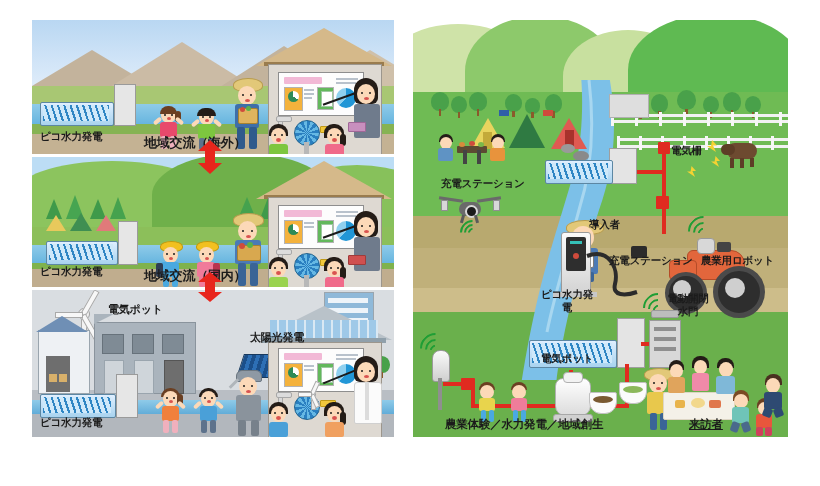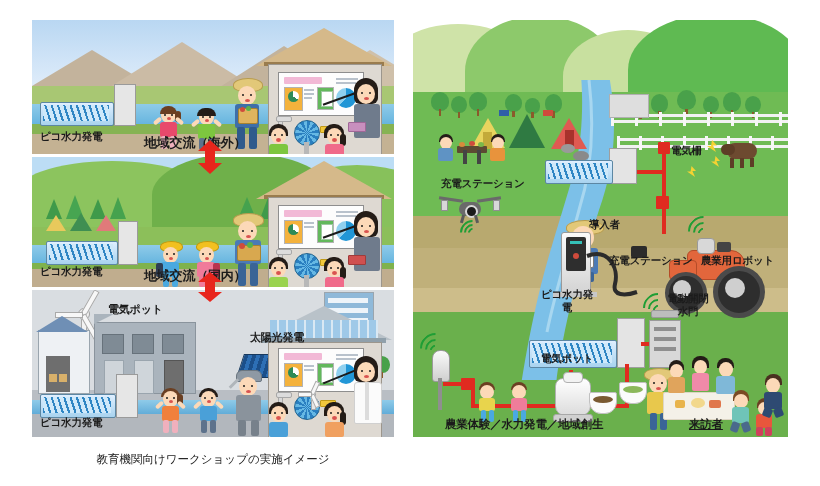--- a/index.html
+++ b/index.html
@@ -853,15 +853,14 @@
     <div class="lbl" style="left:176px;top:198px;font-size:10.5px;">導入者</div>
     <div class="lbl" style="left:196px;top:234px;font-size:10.5px;">充電ステーション</div>
     <div class="lbl" style="left:288px;top:234px;font-size:10.5px;">農業用ロボット</div>
     <div class="lbl" style="left:128px;top:268px;font-size:10.5px;width:52px;white-space:normal;text-align:center;line-height:1.25;">ピコ水力発電</div>
     <div class="lbl" style="left:250px;top:272px;font-size:10.5px;width:50px;white-space:normal;text-align:center;line-height:1.25;">電動開閉水門</div>
     <div class="lbl" style="left:128px;top:332px;font-size:10.5px;">電気ポット</div>
     <div class="lbl" style="left:12px;top:398px;font-size:11.5px;margin-left:20px;">農業体験／水力発電／地域創生</div>
     <div class="lbl" style="left:276px;top:398px;font-size:11.5px;text-decoration:underline;">来訪者</div>
   </div>
 
-  <div class="caption" style="left:32px;top:452px;width:362px;">教育機関向けワークショップの実施イメージ</div>
 
 </div>
 
 </body></html>

